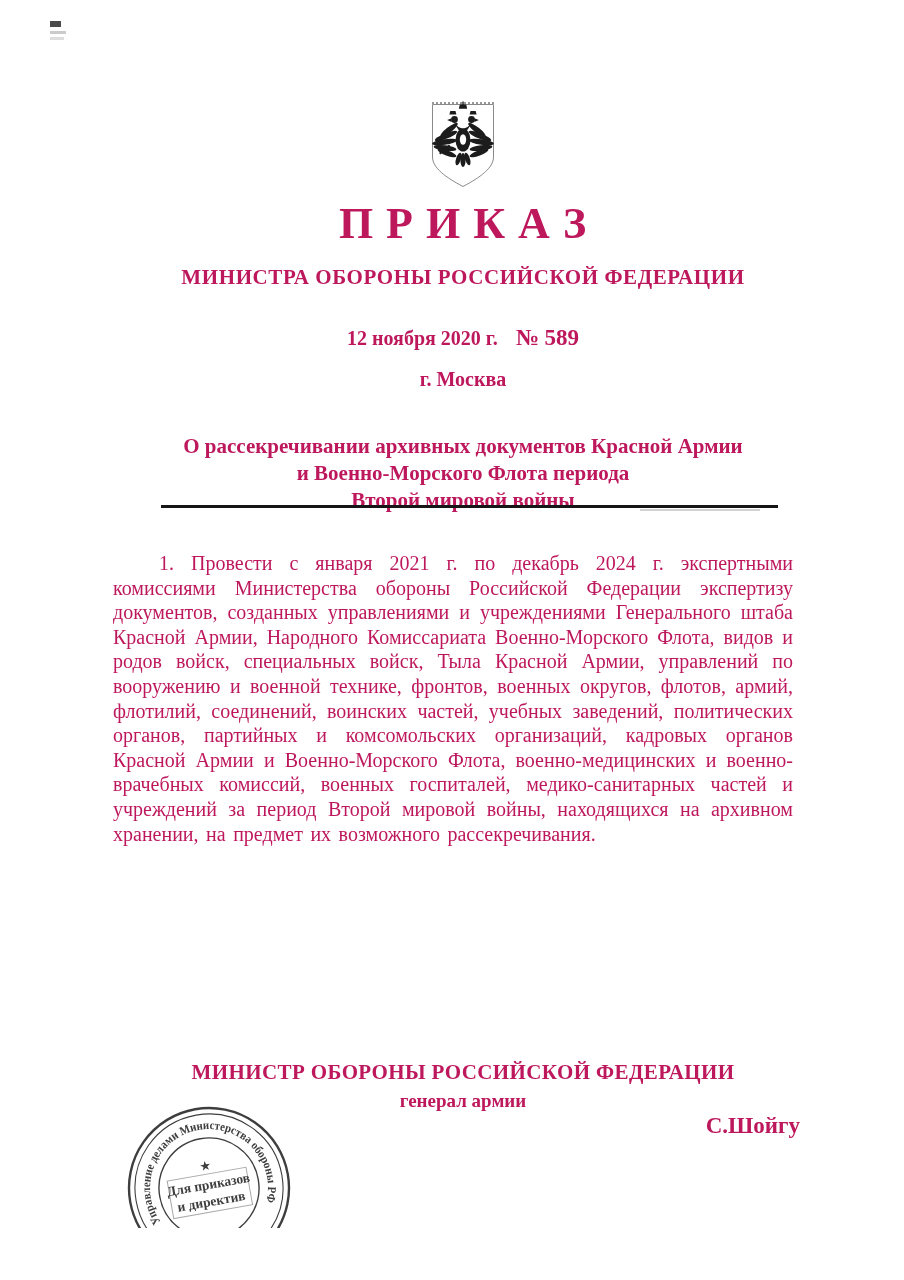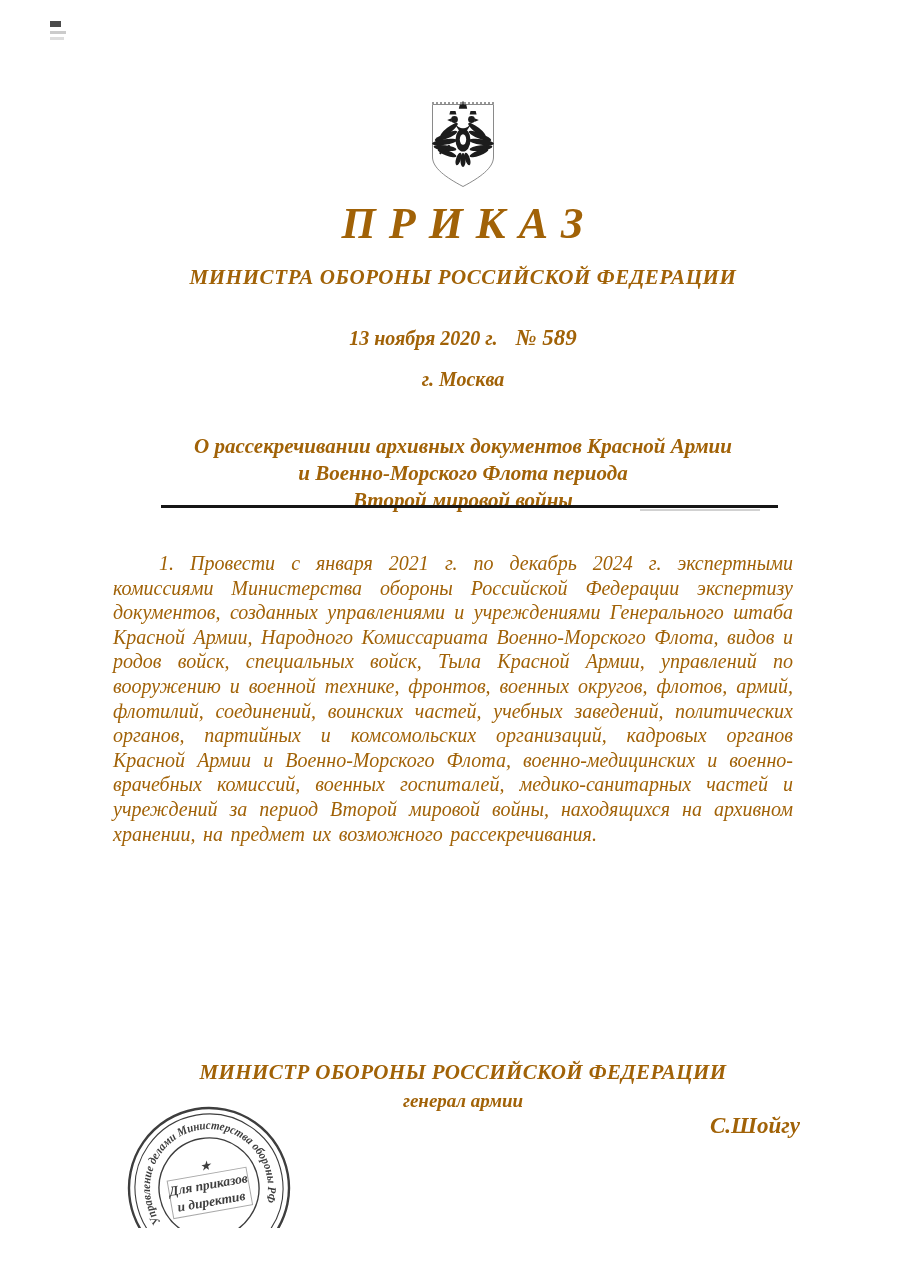--- a/index.html
+++ b/index.html
@@ -1,23 +1,22 @@
 <!DOCTYPE html>
 <html><head>
 <meta charset="utf-8">
 <style>
   html,body { margin:0; padding:0; background:#ffffff; }
   .page {
     position:relative;
     width:904px; height:1228px;
     background:#ffffff;
     font-family:"Liberation Serif","DejaVu Serif",serif;
-    color:#a16207;
+    color:#be185d;
     overflow:hidden;
-    font-style:italic;
   }
   .centered {
     position:absolute; left:0; right:0;
     text-align:center;
     transform:translateX(11px);
   }
   
   .artifact { position:absolute; left:50px; top:21px; }
   .artifact .blob { width:11px; height:6px; background:#2b2b2b; opacity:.85; }
   .artifact .smudge1 { width:16px; height:3px; background:#b5b5b5; margin-top:4px; opacity:.7; }
@@ -96,21 +95,21 @@
       <circle cx="56.5" cy="47.5" r="2.5"></circle>
     </g>
     <ellipse cx="35" cy="39.5" rx="3.2" ry="5.2" fill="#ffffff"></ellipse>
   </svg>
 
   <div class="centered doc-title">П Р И К А З</div>
 
   <div class="centered issuer">МИНИСТРА ОБОРОНЫ РОССИЙСКОЙ ФЕДЕРАЦИИ</div>
 
   <div class="centered date-row">
-    <span>13 ноября 2020 г.</span><span class="num">№ 589</span>
+    <span>12 ноября 2020 г.</span><span class="num">№ 589</span>
   </div>
 
   <div class="centered city">г. Москва</div>
 
   <div class="centered subject">
     <div>О рассекречивании архивных документов Красной Армии</div>
     <div>и Военно-Морского Флота периода</div>
     <div>Второй мировой войны</div>
   </div>
 

